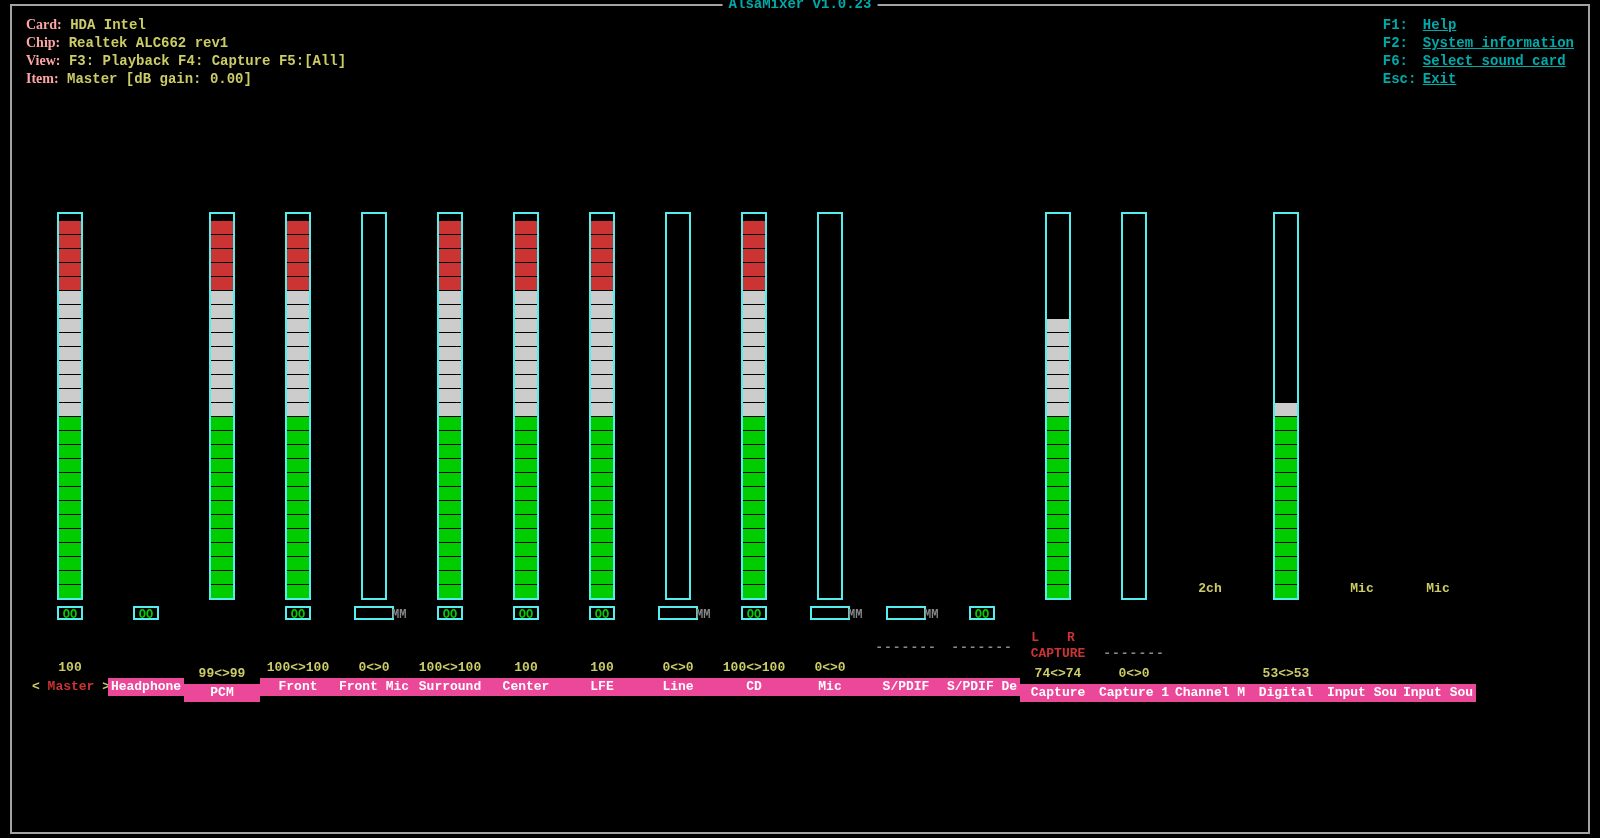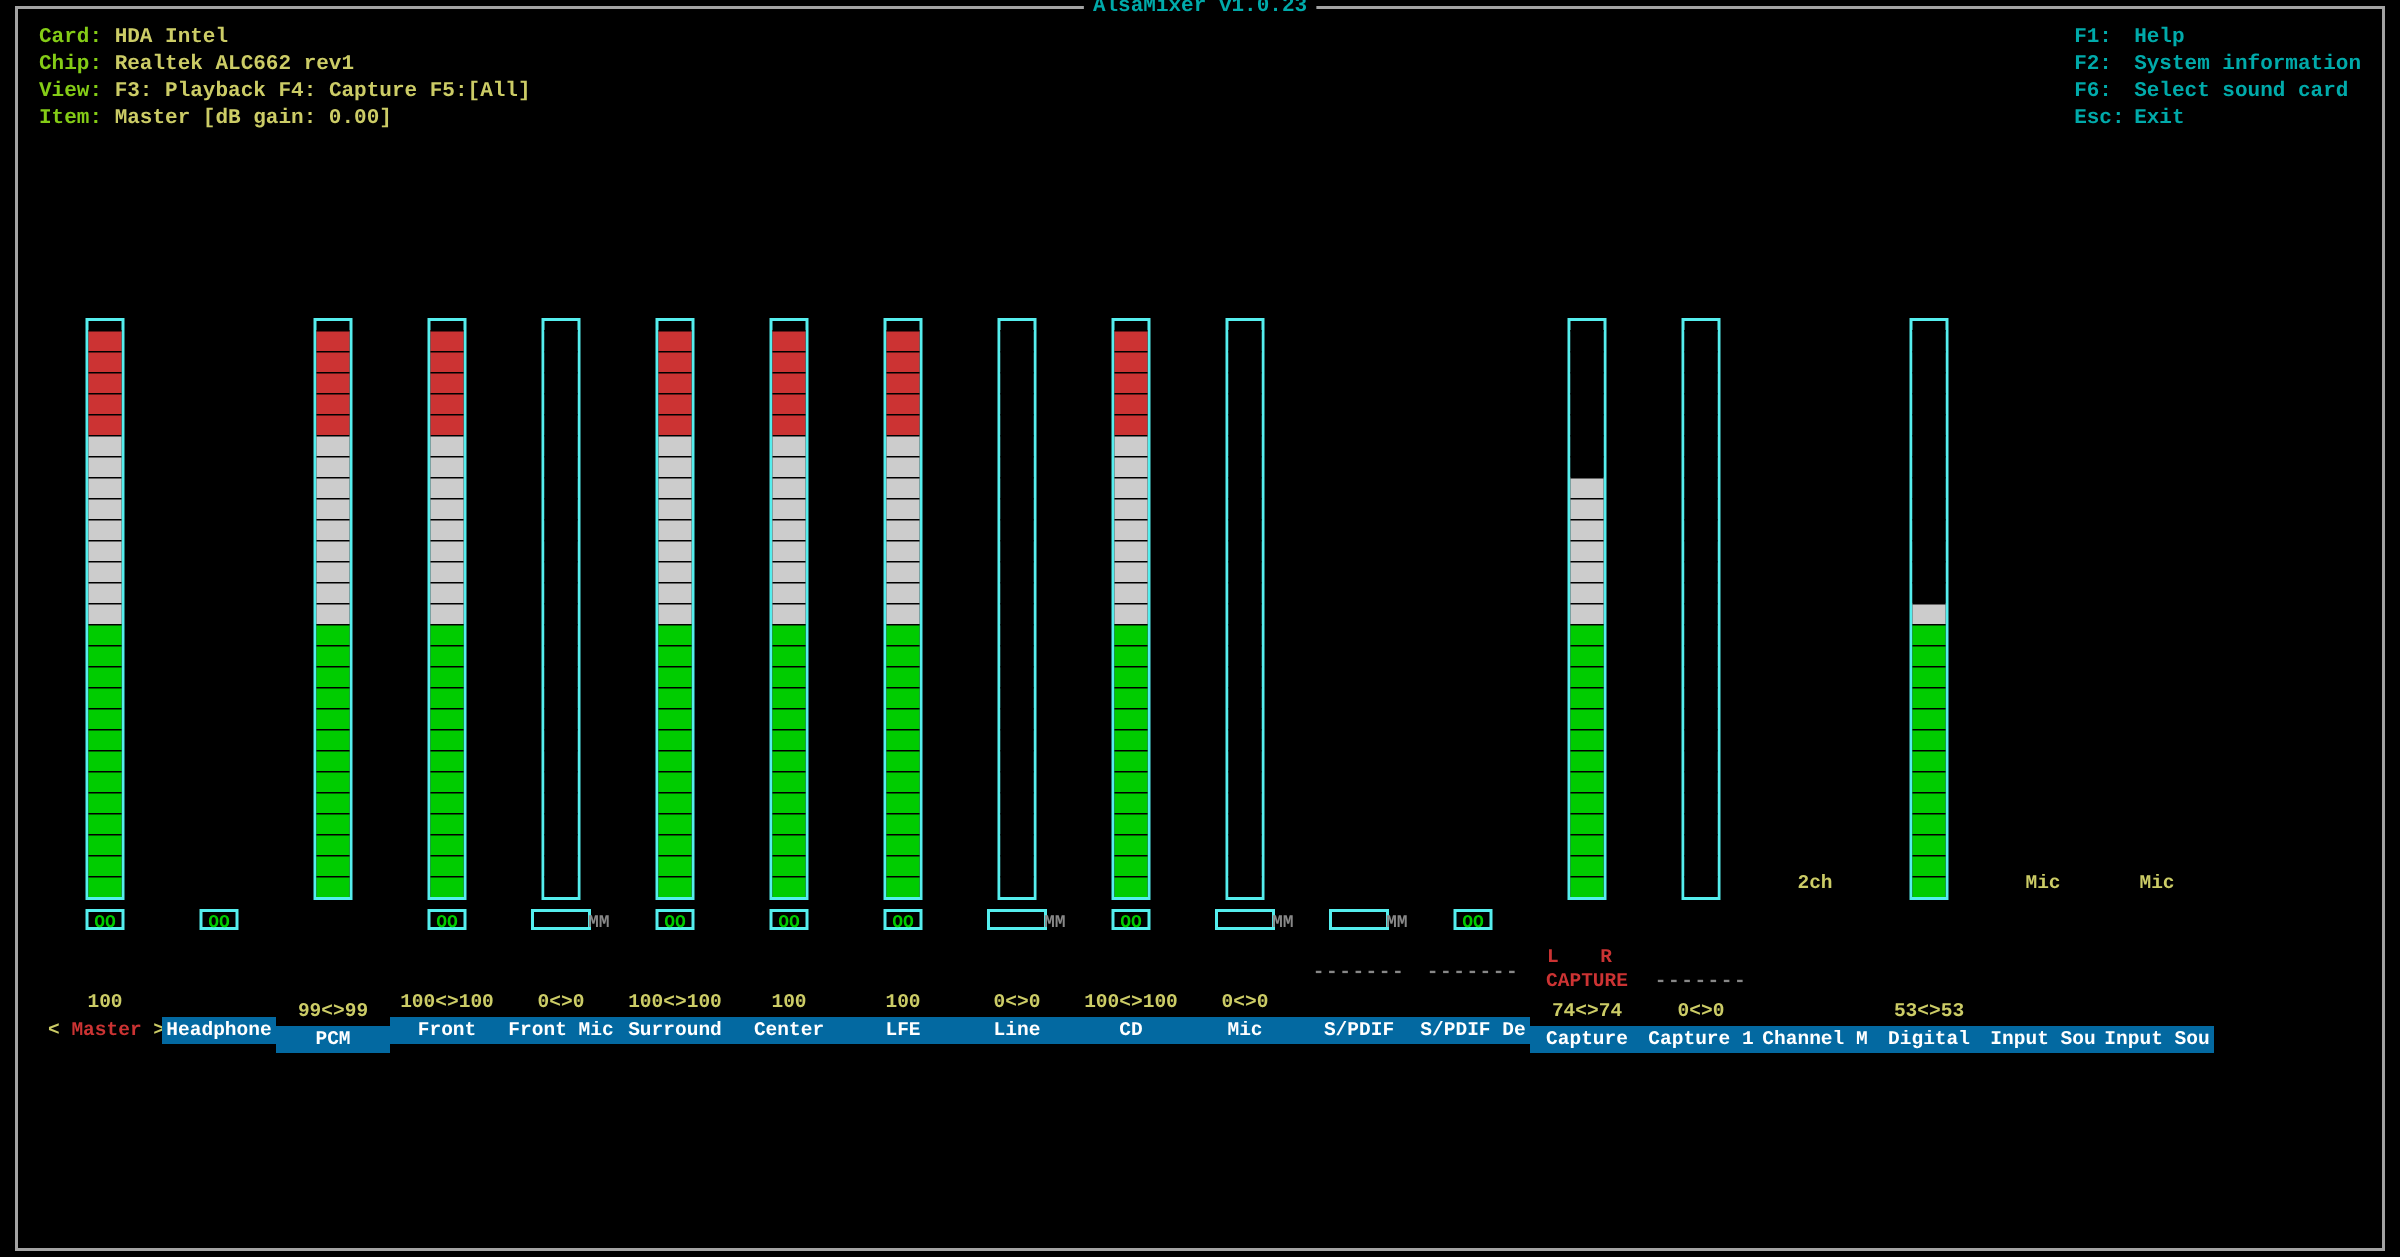--- a/index.html
+++ b/index.html
@@ -30,27 +30,28 @@
     background: #000;
     padding: 0 6px;
     color: #00aaaa;
   }
   .topleft {
     position: absolute;
     top: 10px;
     left: 14px;
     line-height: 18px;
   }
-  .topleft .label { color: #84cc16; }
+  .topleft .label { color: #fca5a5; font-family: Liberation Serif, serif; }
   .topleft .val { color: #cccc66; }
   .topright {
     position: absolute;
     top: 10px;
     right: 14px;
     line-height: 18px;
+    text-decoration: underline;
   }
   .topright .k { color: #00aaaa; display:inline-block; width:40px;}
   .topright .d { color: #00aaaa; }
   .mixer-area {
     position: absolute;
     bottom: 130px;
     left: 20px;
     right: 20px;
     display: flex;
     flex-direction: row;
@@ -102,21 +103,21 @@
     text-align:center;
     color: #cccc66;
     font-size: 13px;
     margin-top: 2px;
   }
   .namerow {
     height: 18px;
     width: 76px;
     text-align:center;
     color: #ffffff;
-    background: #0369a1;
+    background: #ec4899;
     font-size: 13px;
     line-height:18px;
     white-space: nowrap;
     overflow: hidden;
     margin-top: 2px;
   }
   .sel-l, .sel-r { color: #cccc66; }
   .sel-name { color: #cc3333; }
   .enumtext {
     color: #cccc66;

